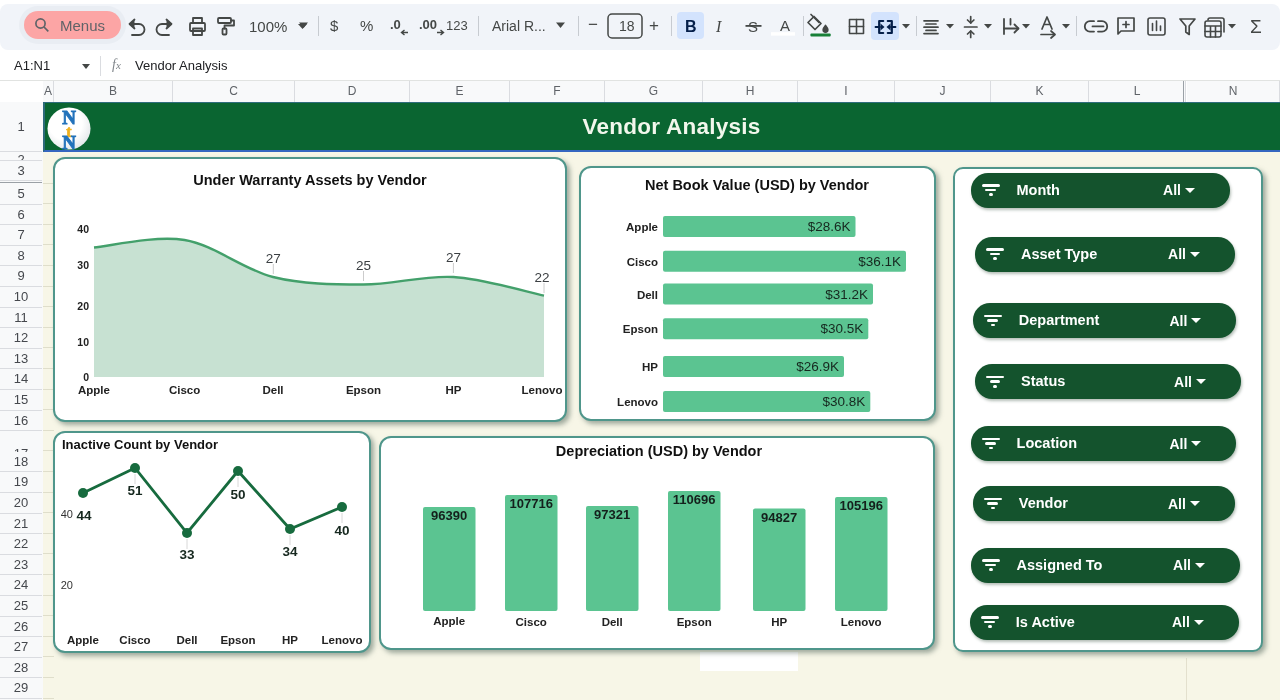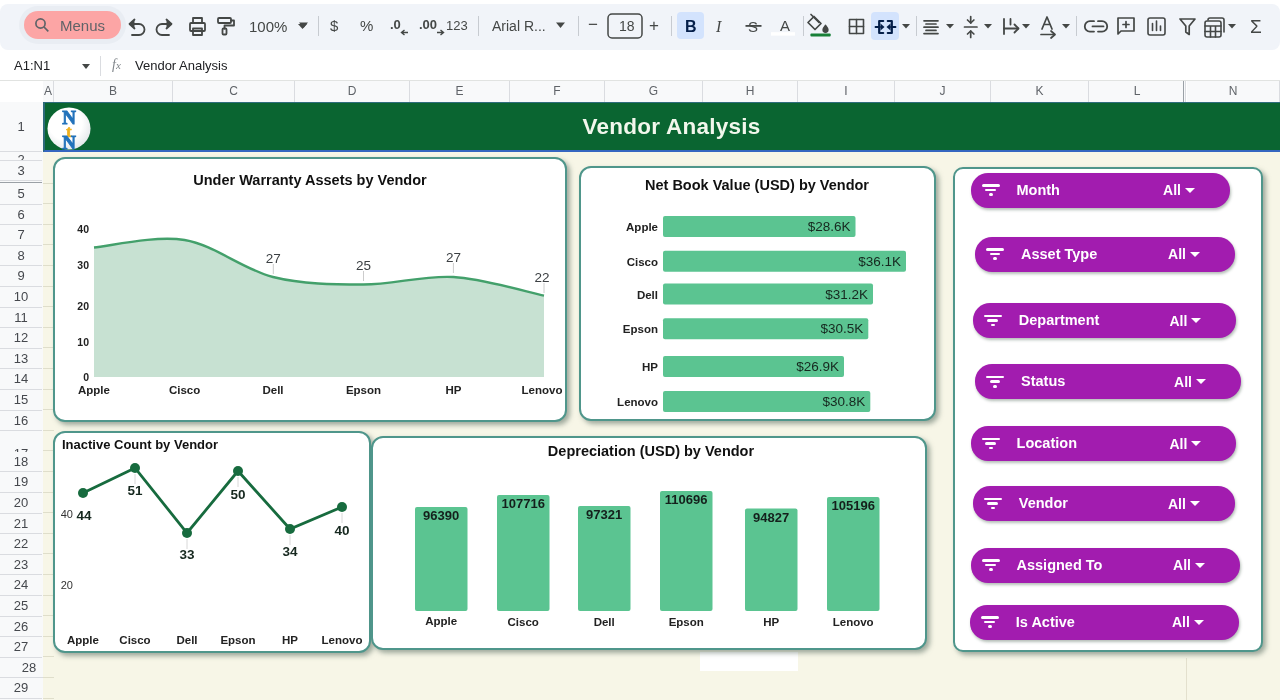--- a/index.html
+++ b/index.html
@@ -18,21 +18,21 @@
   .colcell{position:absolute;top:0;height:21px;border-right:1px solid #dadce0;color:#5f6368;font-size:12px;text-align:center;line-height:21px;background:#f8f9fa;}
   #rowhead{left:0;top:102px;width:43px;height:598px;background:#f8f9fa;border-right:1px solid #9aa0a6;}
   .rowcell{position:absolute;left:0;width:42px;border-bottom:1px solid #dadce0;color:#45484d;font-size:13px;text-align:center;background:#f8f9fa;}
   #corner{left:0;top:80px;width:43px;height:22px;background:#f1f3f4;border-right:1px solid #9aa0a6;border-bottom:1px solid #9aa0a6;border-top:1px solid #e1e3e1;}
   
   #sheet{left:43px;top:102px;width:1237px;height:598px;background:#f7f6e7;}
   #banner{position:absolute;left:0;top:0;width:1237px;height:50px;background:#0a6531;border-bottom:2.5px solid #3566c0;border-top:1.5px solid #2f6d7d;border-left:2px solid #2d6a7a;box-sizing:border-box;}
   #banner .title{position:absolute;left:8px;top:11px;width:1237px;text-align:center;color:#f2f7ec;font-size:22.5px;font-weight:bold;letter-spacing:.25px;}
   .card{position:absolute;background:#fff;border:2px solid #4f968b;border-radius:12px;box-shadow:3px 3px 5px rgba(85,105,95,.55);}
   
-  .pill{position:absolute;background:#a21caf;border-radius:17px;box-shadow:1px 2px 3px rgba(40,70,50,.35);color:#fff;}
+  .pill{position:absolute;background:#14532d;border-radius:17px;box-shadow:1px 2px 3px rgba(40,70,50,.35);color:#fff;}
   .pill .lbl{position:absolute;left:46px;top:9px;font-size:14.5px;font-weight:bold;}
   .pill .all{position:absolute;right:49px;top:9.5px;font-size:14px;font-weight:bold;}
   .pill .pcaret{position:absolute;right:35px;top:15px;width:0;height:0;border-left:5px solid transparent;border-right:5px solid transparent;border-top:5.5px solid #fff;}
   .fic{position:absolute;left:11px;top:11.5px;width:18px;height:15px;}
   .fic div{position:absolute;background:#fff;height:2.6px;border-radius:2px;}
 </style>
 </head>
 <body>
 
 <div class="abs" id="toolbar"></div>
@@ -220,21 +220,21 @@
     <div class="rowcell" style="top:349.80000000000007px;height:19.6px;line-height:20px;">18</div>
     <div class="rowcell" style="top:370.4000000000001px;height:19.6px;line-height:20px;">19</div>
     <div class="rowcell" style="top:391.0000000000001px;height:19.6px;line-height:20px;">20</div>
     <div class="rowcell" style="top:411.60000000000014px;height:19.6px;line-height:20px;">21</div>
     <div class="rowcell" style="top:432.20000000000016px;height:19.6px;line-height:20px;">22</div>
     <div class="rowcell" style="top:452.8000000000002px;height:19.6px;line-height:20px;">23</div>
     <div class="rowcell" style="top:473.4000000000002px;height:19.6px;line-height:20px;">24</div>
     <div class="rowcell" style="top:494.0000000000002px;height:19.6px;line-height:20px;">25</div>
     <div class="rowcell" style="top:514.6000000000003px;height:19.6px;line-height:20px;">26</div>
     <div class="rowcell" style="top:535.2000000000003px;height:19.6px;line-height:20px;">27</div>
-    <div class="rowcell" style="top:555.8000000000003px;height:19.6px;line-height:20px;padding-left:8px;">28</div>
+    <div class="rowcell" style="top:555.8000000000003px;height:19.6px;line-height:20px;">28</div>
     <div class="rowcell" style="top:576.4000000000003px;height:19.6px;line-height:20px;">29</div>
     <div class="rowcell" style="top:597.0000000000003px;height:19.6px;line-height:20px;">30</div>
   </div>
 
 <div class="abs" id="sheet">
   <div id="banner">
     <div class="title">Vendor Analysis</div>
   </div>
   <svg id="logosvg" style="position:absolute;left:4px;top:5px;" width="44" height="44" viewBox="0 0 44 44">
     <defs>
@@ -347,21 +347,21 @@
         <text x="28" y="211">Apple</text>
           <text x="80" y="211">Cisco</text>
           <text x="132" y="211">Dell</text>
           <text x="183" y="211">Epson</text>
           <text x="235" y="211">HP</text>
           <text x="287" y="211">Lenovo</text>
       </g>
     </svg>
   </div>
 
-  <div class="card" style="left:328px;top:334px;width:552px;height:210px;">
+  <div class="card" style="left:336px;top:334px;width:552px;height:210px;">
     <svg width="552" height="210" viewBox="0 0 552 210">
       <text x="278" y="18" text-anchor="middle" font-size="14.5" font-weight="bold" fill="#111">Depreciation (USD) by Vendor</text>
       <g fill="#5bc491">
         <rect x="42" y="69" width="52.5" height="104" rx="2"></rect>
         <rect x="124" y="57" width="52.5" height="116" rx="2"></rect>
         <rect x="205" y="68" width="52.5" height="105" rx="2"></rect>
         <rect x="287" y="53" width="52.5" height="120" rx="2"></rect>
         <rect x="372" y="70.5" width="52.5" height="102.5" rx="2"></rect>
         <rect x="454" y="59" width="52.5" height="114" rx="2"></rect>
       </g>

